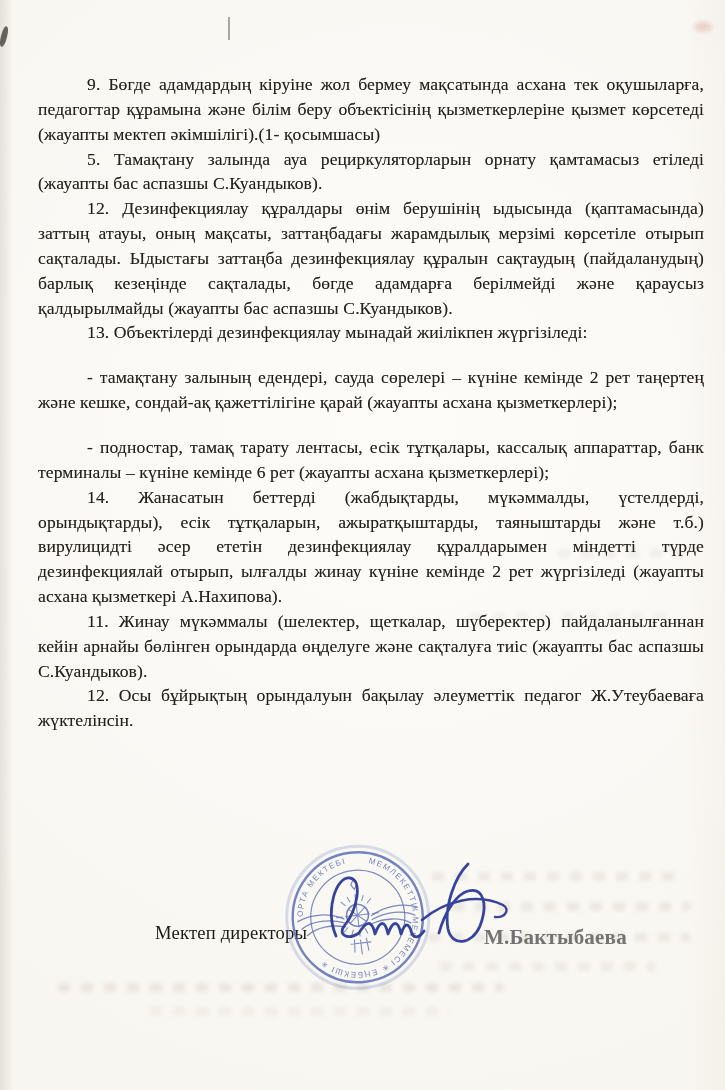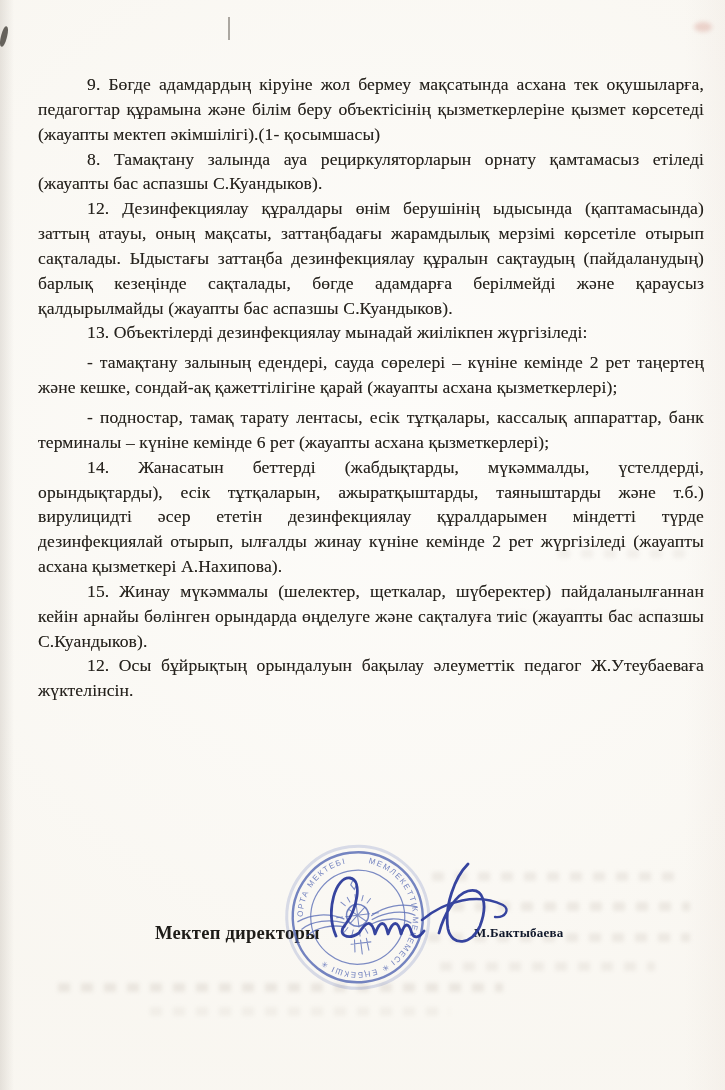--- a/index.html
+++ b/index.html
@@ -18,29 +18,29 @@
     z-index:0;
   }
   .text-block{
     position:absolute;left:38px;top:72px;width:666px;
     color:#25221d;font-size:17.6px;line-height:24.85px;
     text-align:justify;z-index:3;
     letter-spacing:.1px;
     text-shadow:0 0 .5px rgba(70,64,56,.45);
   }
   .para{margin:0;text-indent:49px;}
-  .para.gap{margin-top:5px;}
+  .para.gap{margin-top:20px;}
   .signoff-role{
     position:absolute;left:155px;top:922px;
-    font-weight:bold;font-size:18.6px;color:#1e1c18;z-index:3;
+    font-weight:normal;font-size:18.6px;color:#1e1c18;z-index:3;
     letter-spacing:.2px;
   }
   .signoff-name{
-    position:absolute;left:474px;top:925px;
-    font-weight:bold;font-size:13px;color:#0f172a;z-index:3;
+    position:absolute;left:484px;top:925px;
+    font-weight:bold;font-size:21px;color:#737373;z-index:3;
     letter-spacing:.2px;
   }
   .stamp-svg{
     position:absolute;left:246px;top:843px;width:228px;height:152px;
     z-index:4;opacity:.9;transform:rotate(-7deg);
   }
   .signature-svg{
     position:absolute;left:316px;top:848px;width:205px;height:118px;
     z-index:5;opacity:.95;
   }
@@ -82,27 +82,27 @@
 <div class="bleed b2"></div>
 <div class="bleed b3"></div>
 <div class="bleed b4"></div>
 <div class="bleed b5"></div>
 <div class="bleed b6"></div>
 <div class="bleed b7"></div>
 <div class="bleed b8"></div>
 
 <div class="text-block">
   <p class="para">9. Бөгде адамдардың кіруіне жол бермеу мақсатында асхана тек оқушыларға, педагогтар құрамына және білім беру объектісінің қызметкерлеріне қызмет көрсетеді (жауапты мектеп әкімшілігі).(1- қосымшасы)</p>
-  <p class="para">8. Тамақтану залында ауа рециркуляторларын орнату қамтамасыз етіледі (жауапты бас аспазшы С.Куандыков).</p>
+  <p class="para">5. Тамақтану залында ауа рециркуляторларын орнату қамтамасыз етіледі (жауапты бас аспазшы С.Куандыков).</p>
   <p class="para">12. Дезинфекциялау құралдары өнім берушінің ыдысында (қаптамасында) заттың атауы, оның мақсаты, заттаңбадағы жарамдылық мерзімі көрсетіле отырып сақталады. Ыдыстағы заттаңба дезинфекциялау құралын сақтаудың (пайдаланудың) барлық кезеңінде сақталады, бөгде адамдарға берілмейді және қараусыз қалдырылмайды (жауапты бас аспазшы С.Куандыков).</p>
   <p class="para">13. Объектілерді дезинфекциялау мынадай жиілікпен жүргізіледі:</p>
   <p class="para gap">- тамақтану залының едендері, сауда сөрелері – күніне кемінде 2 рет таңертең және кешке, сондай-ақ қажеттілігіне қарай (жауапты асхана қызметкерлері);</p>
   <p class="para gap">- подностар, тамақ тарату лентасы, есік тұтқалары, кассалық аппараттар, банк терминалы – күніне кемінде 6 рет (жауапты асхана қызметкерлері);</p>
   <p class="para">14. Жанасатын беттерді (жабдықтарды, мүкәммалды, үстелдерді, орындықтарды), есік тұтқаларын, ажыратқыштарды, таяныштарды және т.б.) вирулицидті әсер ететін дезинфекциялау құралдарымен міндетті түрде дезинфекциялай отырып, ылғалды жинау күніне кемінде 2 рет жүргізіледі (жауапты асхана қызметкері А.Нахипова).</p>
-  <p class="para">15. Жинау мүкәммалы (шелектер, щеткалар, шүберектер) пайдаланылғаннан кейін арнайы бөлінген орындарда өңделуге және сақталуға тиіс (жауапты бас аспазшы С.Куандыков).</p>
+  <p class="para">11. Жинау мүкәммалы (шелектер, щеткалар, шүберектер) пайдаланылғаннан кейін арнайы бөлінген орындарда өңделуге және сақталуға тиіс (жауапты бас аспазшы С.Куандыков).</p>
   <p class="para">12. Осы бұйрықтың орындалуын бақылау әлеуметтік педагог Ж.Утеубаеваға жүктелінсін.</p>
 </div>
 
 <div class="signoff-role">Мектеп директоры</div>
 <div class="signoff-name">М.Бактыбаева</div>
 
 <svg class="stamp-svg" viewBox="0 0 228 152" xmlns="http://www.w3.org/2000/svg">
   <g stroke="#4b60b0" fill="none" stroke-linecap="round">
     <circle cx="112" cy="74" r="71" stroke-width="3" opacity=".22"></circle>
     <circle cx="112" cy="74" r="65" stroke-width="2.4" opacity=".85"></circle>

